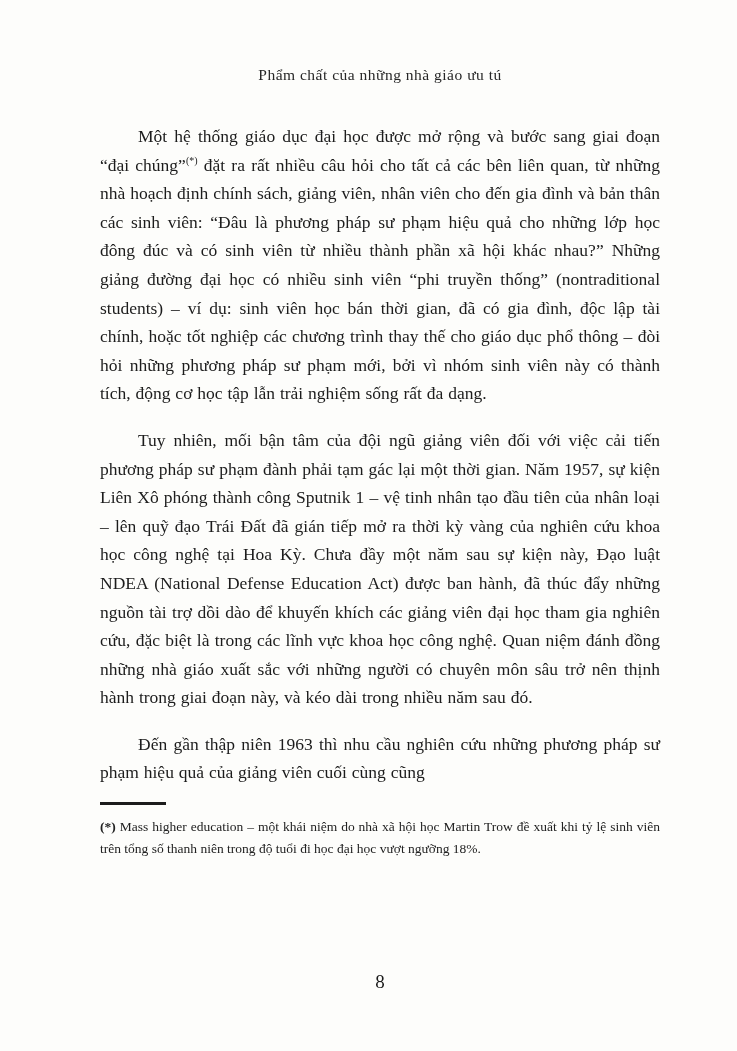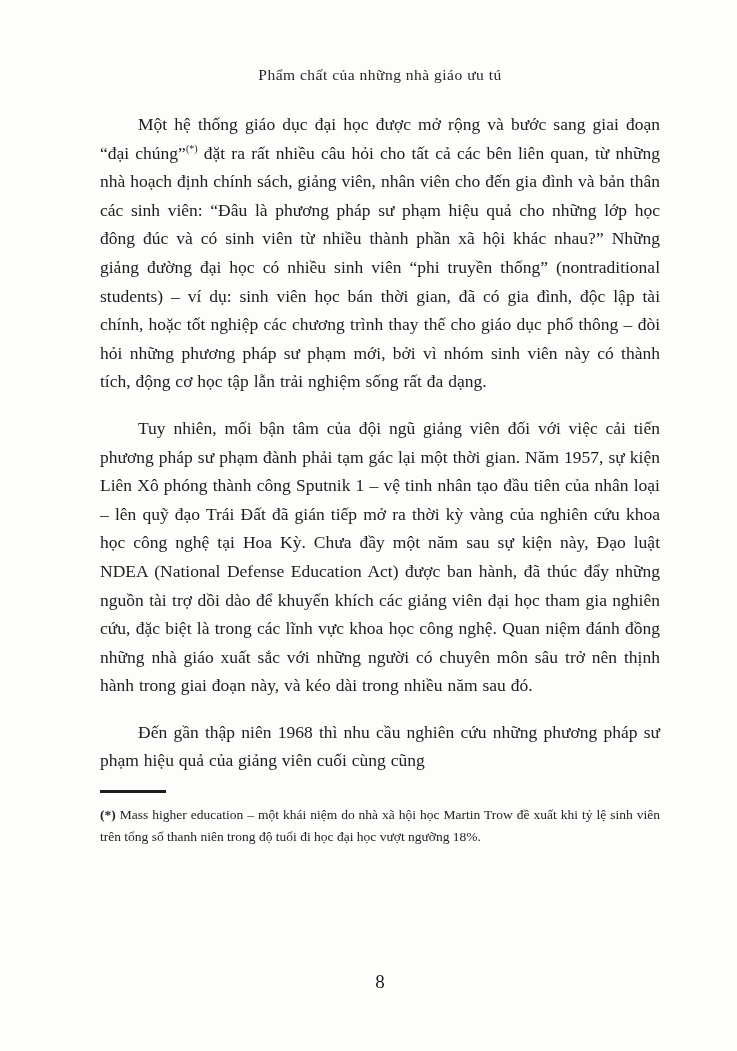--- a/index.html
+++ b/index.html
@@ -14,21 +14,21 @@
     position: relative;
     width: 737px;
     height: 1051px;
     padding: 66px 77px 0 100px;
   }
   .running-head {
     text-align: center;
     font-size: 15.5px;
     letter-spacing: 0.5px;
     color: #262626;
-    margin-bottom: 26px;
+    margin-bottom: 38px;
     white-space: nowrap;
   }
   .body-text p {
     font-size: 17.5px;
     line-height: 28.6px;
     text-align: justify;
     text-indent: 38px;
     word-spacing: 0.5px;
   }
   .body-text p + p { margin-top: 18px; }
@@ -65,21 +65,21 @@
 </head>
 <body>
 
 <div class="page">
 
   <div class="running-head">Phẩm chất của những nhà giáo ưu tú</div>
 
   <div class="body-text">
     <p><span>Một hệ thống giáo dục đại học được mở rộng và bước sang giai đoạn “đại chúng”</span><sup>(*)</sup><span> đặt ra rất nhiều câu hỏi cho tất cả các bên liên quan, từ những nhà hoạch định chính sách, giảng viên, nhân viên cho đến gia đình và bản thân các sinh viên: “Đâu là phương pháp sư phạm </span><span class="it">hiệu quả cho những lớp học</span><span> đông đúc và có sinh viên </span><span class="it">từ nhiều thành phần xã hội khác nhau?”</span><span> Những giảng đường đại học có nhiều sinh viên “phi truyền thống” (nontraditional students) – ví dụ: sinh viên học bán thời gian, đã có gia đình, độc lập tài chính, hoặc tốt nghiệp các chương trình thay thế cho giáo dục phổ thông – đòi hỏi những phương pháp sư phạm mới, bởi vì nhóm sinh viên này có thành tích, động cơ học tập lẫn trải nghiệm sống rất đa dạng.</span></p>
     <p><span>Tuy nhiên, mối bận tâm của đội ngũ giảng viên đối với việc cải tiến phương pháp sư phạm đành phải tạm gác lại một thời gian. Năm 1957, sự kiện Liên Xô phóng thành công Sputnik 1 – vệ tinh nhân tạo đầu tiên của nhân loại – lên quỹ đạo Trái Đất đã gián tiếp mở ra thời kỳ vàng của nghiên cứu khoa học công nghệ tại Hoa Kỳ. Chưa đầy một năm sau sự kiện này, Đạo luật NDEA (National Defense Education Act) được ban hành, đã thúc đẩy những nguồn tài trợ dồi dào để khuyến khích các giảng viên đại học tham gia nghiên cứu, đặc biệt là trong các lĩnh vực khoa học công nghệ. Quan niệm đánh đồng những nhà giáo xuất sắc với những người có chuyên môn sâu trở nên thịnh hành trong giai đoạn này, và kéo dài trong nhiều năm sau đó.</span></p>
-    <p><span>Đến gần thập niên 1968 thì nhu cầu nghiên cứu những phương pháp sư phạm hiệu quả của giảng viên cuối cùng cũng</span></p>
+    <p><span>Đến gần thập niên 1963 thì nhu cầu nghiên cứu những phương pháp sư phạm hiệu quả của giảng viên cuối cùng cũng</span></p>
   </div>
 
   <div class="footnote-sep"></div>
 
   <div class="footnote"><span class="bd">(*) </span><span>Mass higher education – một khái niệm do nhà xã hội học Martin Trow đề xuất khi tỷ lệ sinh viên trên tổng số thanh niên trong độ tuổi đi học đại học vượt ngưỡng 18%.</span></div>
 
   <div class="page-number">8</div>
 
 </div>
 

